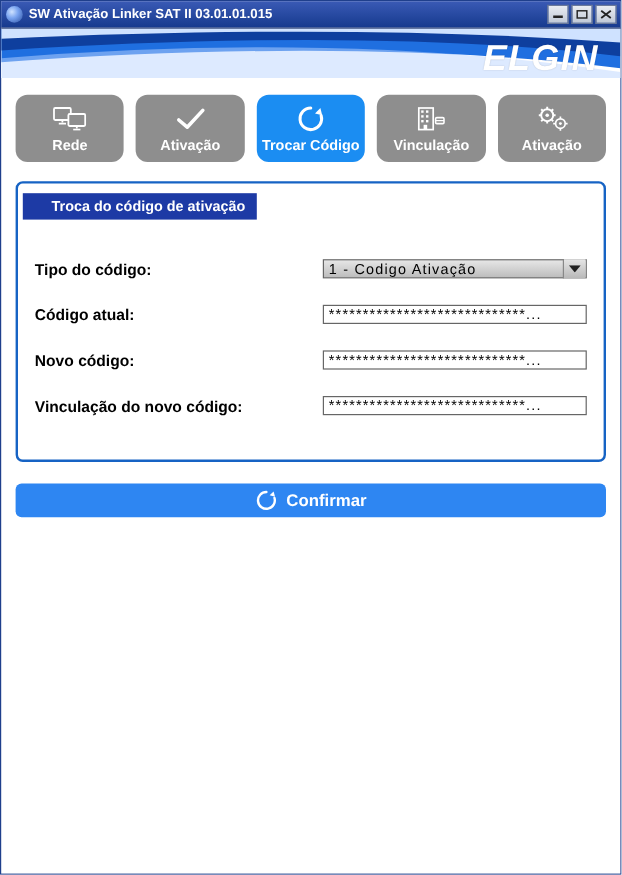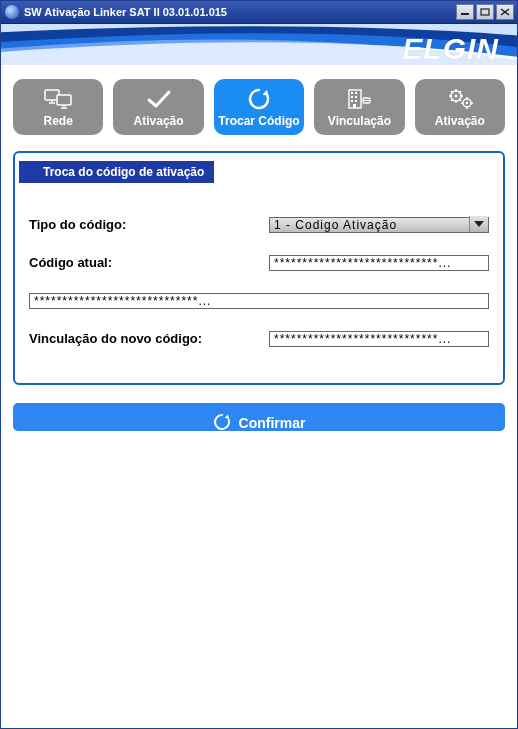--- a/index.html
+++ b/index.html
@@ -177,21 +177,21 @@
 
   
   .confirm-btn {
     margin-top: 18px;
     height: 28px;
     border-radius: 5px;
     background: #2e86f2;
     color: #ffffff;
     font-size: 14px;
     font-weight: bold;
-    display:flex; align-items:flex-end; justify-content:center;
+    display:flex; align-items:center; justify-content:center;
     gap: 8px;
     cursor:pointer;
   }
 </style>
 </head>
 <body>
 
 <div class="window">
 
   <div class="titlebar">
@@ -332,20 +332,21 @@
         </div>
 
         <div class="form-row">
           <div class="form-label">Código atual:</div>
           <div class="form-field">
             <input class="text-input" type="text" value="*****************************..." style="">
           </div>
         </div>
 
         <div class="form-row">
+          <div class="form-label">Novo código:</div>
           <div class="form-field">
             <input class="text-input" type="text" value="*****************************..." style="">
           </div>
         </div>
 
         <div class="form-row">
           <div class="form-label">Vinculação do novo código:</div>
           <div class="form-field">
             <input class="text-input" type="text" value="*****************************..." style="">
           </div>

